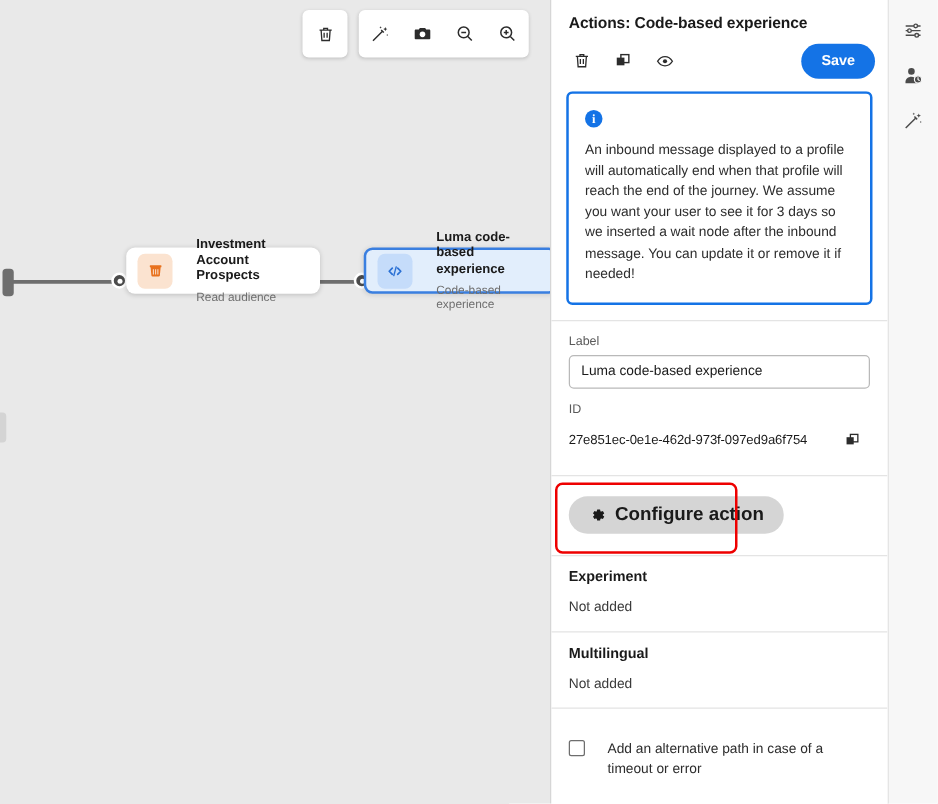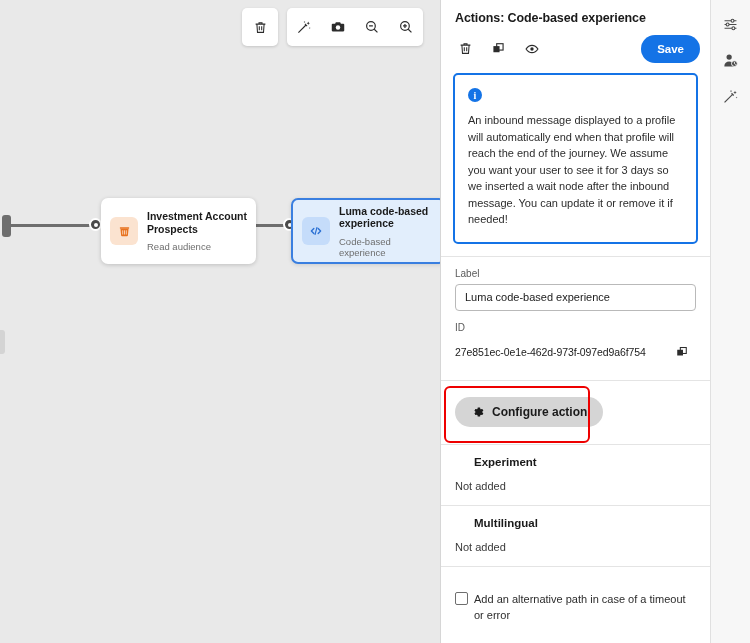--- a/index.html
+++ b/index.html
@@ -60,25 +60,25 @@
   }
   .side-handle {
     position: absolute; left: 0px; top: 330px;
     width: 5px; height: 24px;
     background: #d4d4d4; border-radius: 0 3px 3px 0;
     cursor: ew-resize;
   }
 
   .node {
     position: absolute;
-    width: 155px; height: 66px;
+    width: 155px; height: 37px;
     background: #ffffff; border-radius: 7px;
     box-shadow: 0 1px 4px rgba(0,0,0,0.18);
     display: flex; align-items: center;
-    padding: 0 9px; gap: 9px;
+    padding: 0 9px; gap: 19px;
   }
   .node.selected {
     background: #e2eefc;
     border: 2px solid #3a7fe0;
     box-shadow: 0 1px 4px rgba(0,0,0,0.12);
   }
   .node-icon {
     flex: 0 0 28px; width: 28px; height: 28px;
     border-radius: 6px;
     display: flex; align-items: center; justify-content: center;
@@ -188,32 +188,32 @@
   .highlight-box {
     position: absolute; left: 3px; top: 5px;
     width: 146px; height: 57px;
     border: 2.5px solid #ee0000; border-radius: 6px;
     pointer-events: none;
   }
   .configure-btn {
     display: inline-flex; align-items: center; gap: 7px;
     height: 30px; padding: 0 16px;
     background: #d5d5d5; border: none; border-radius: 15px;
-    font-size: 12px; font-weight: bold; color: #1a1a1a;
+    font-size: 15px; font-weight: bold; color: #1a1a1a;
     font-family: "Liberation Sans", sans-serif; cursor: pointer;
   }
 
   .sec-title {
-    font-size: 11.5px; font-weight: bold; color: #1a1a1a; margin-left: 19px;
+    font-size: 11.5px; font-weight: bold; color: #1a1a1a;
   }
   .sec-value {
     font-size: 11px; color: #3a3a3a; margin-top: 12px;
   }
   .check-row {
-    display: flex; align-items: flex-start; gap: 6px; margin-top: 13px;
+    display: flex; align-items: flex-start; gap: 18px; margin-top: 13px;
   }
   .checkbox {
     flex: 0 0 13px; width: 13px; height: 13px;
     border: 1.5px solid #6e6e6e; border-radius: 2px;
     background: #ffffff; margin-top: 1px; cursor: pointer;
   }
   .check-label {
     font-size: 11px; color: #2c2c2c; line-height: 16px;
   }
 

